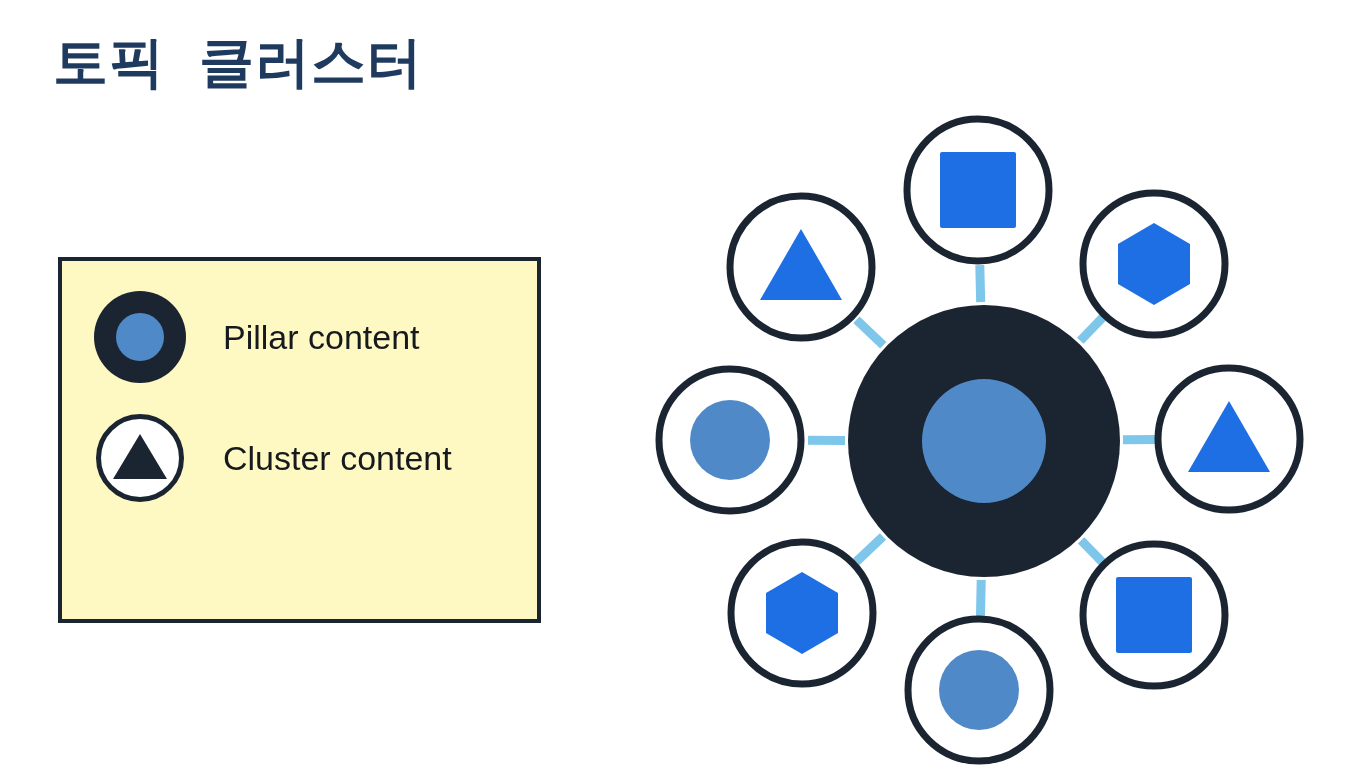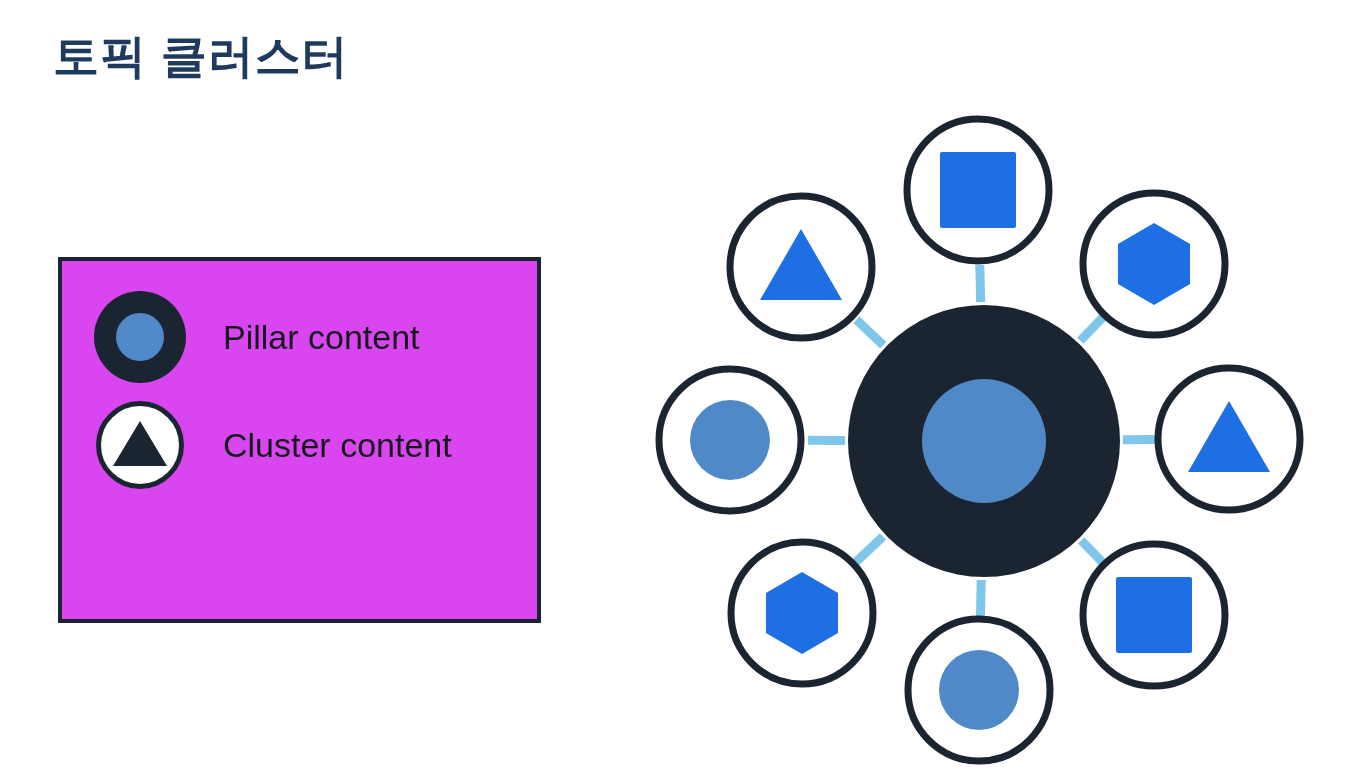--- a/index.html
+++ b/index.html
@@ -7,33 +7,34 @@
     width: 1347px; height: 784px;
     background: var(--bg, #ffffff);
     overflow: hidden;
     font-family: "Liberation Sans", "DejaVu Sans", sans-serif;
   }
   .page { position: relative; width: 1347px; height: 784px; }
 
   .page-title {
     position: absolute;
     left: 53px; top: 26px;
-    font-size: 46px;
+    font-size: 55px;
     font-weight: 800;
     letter-spacing: 1px;
     color: var(--title, #1e3a5f);
+    font-family: Liberation Mono, monospace;
   }
 
   
   .legend {
     position: absolute;
     left: 58px; top: 257px;
     width: 483px; height: 366px;
     border: 4px solid var(--dark, #1b2531);
-    background: #d946ef;
+    background: #fef9c3;
   }
   .legend-row {
     position: absolute;
     left: 32px;
     display: flex;
     align-items: center;
   }
   .legend-row .icon-cell {
     width: 92px;
     display: flex;
@@ -41,21 +42,21 @@
     align-items: center;
     flex: 0 0 92px;
   }
   .legend-label {
     margin-left: 37px;
     font-size: 34px;
     color: var(--text, #16191d);
     white-space: nowrap;
   }
   .row-pillar  { top: 30px;  height: 92px; }
-  .row-cluster { top: 140px; height: 88px; }
+  .row-cluster { top: 153px; height: 88px; }
   .row-links   { top: 272px; height: 40px; }
 
   .pillar-swatch {
     width: 92px; height: 92px; border-radius: 50%;
     background: var(--dark, #1b2531);
     display: flex; justify-content: center; align-items: center;
   }
   .pillar-swatch .inner {
     width: 48px; height: 48px; border-radius: 50%;
     background: var(--steel, #5089c8);

